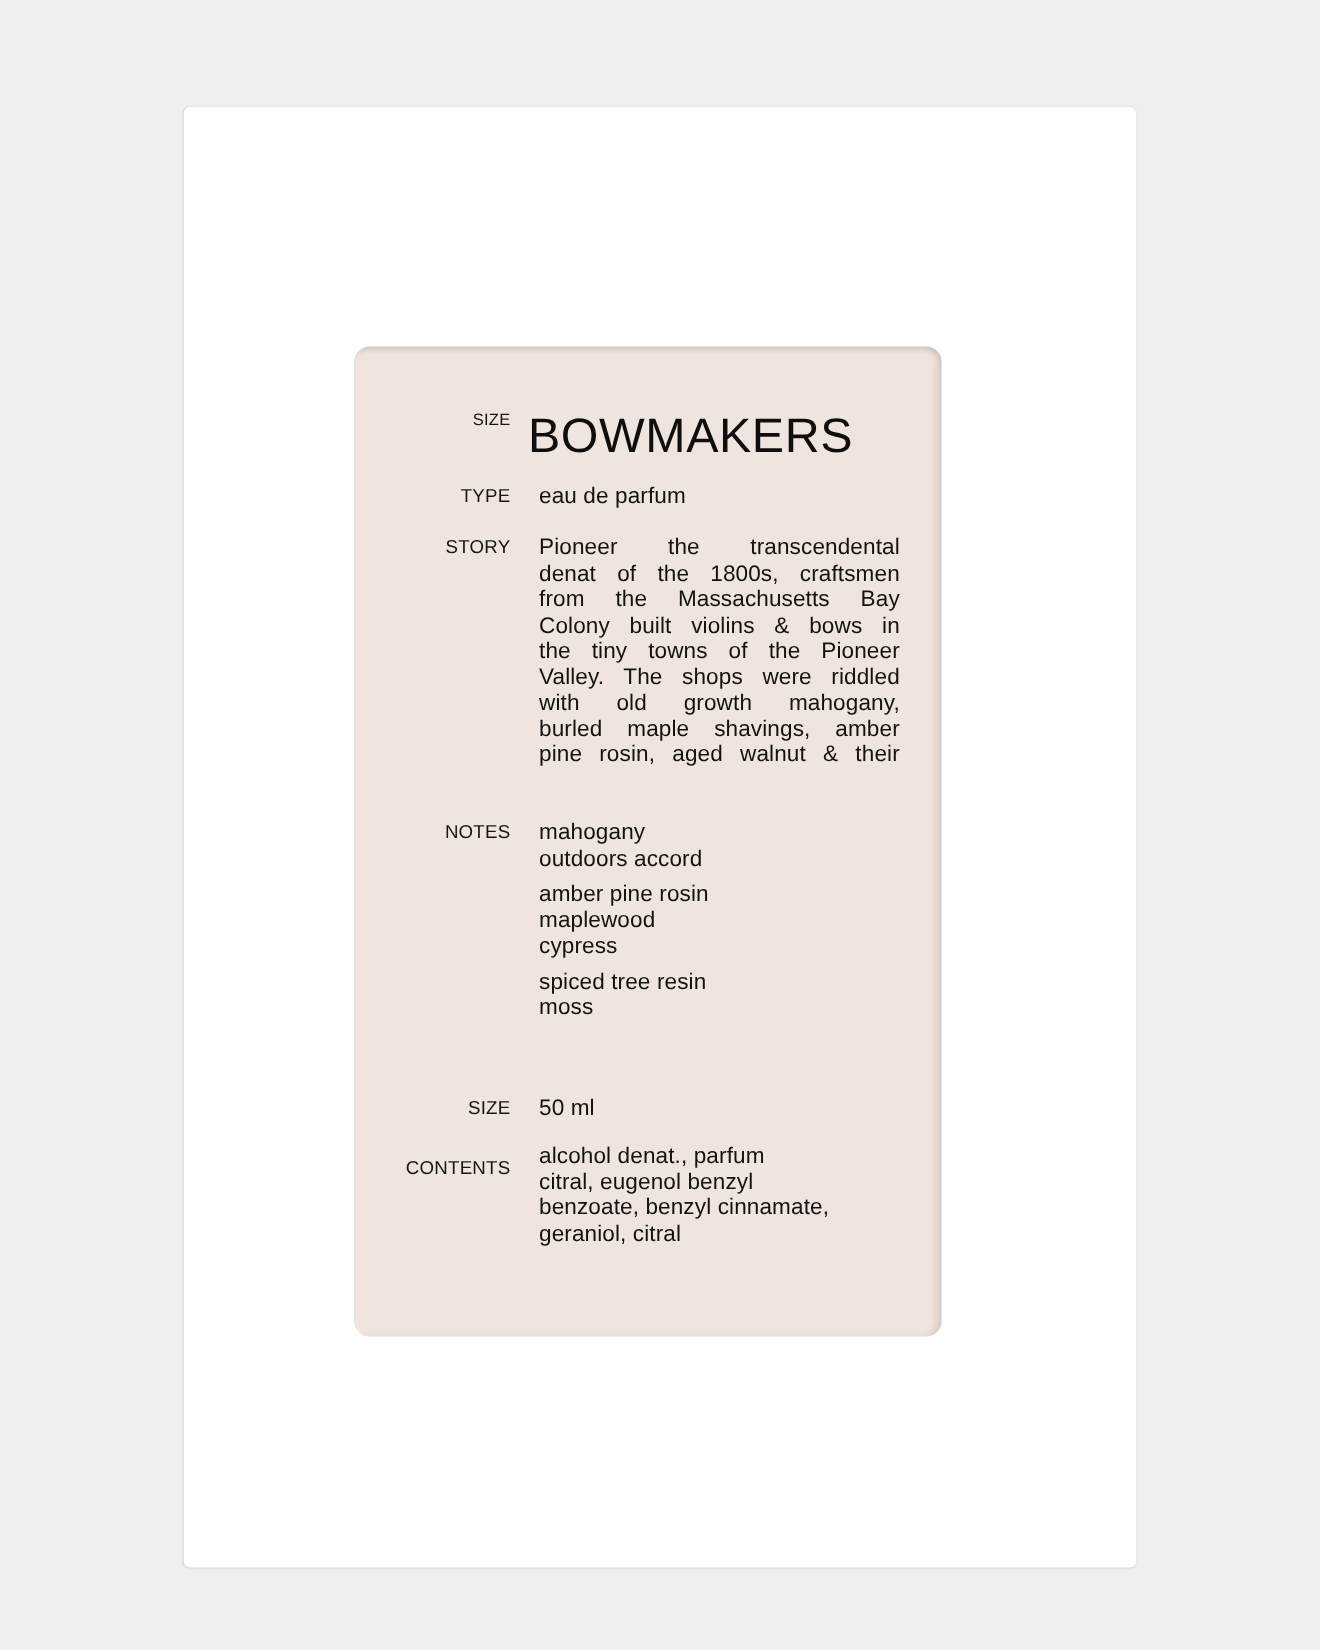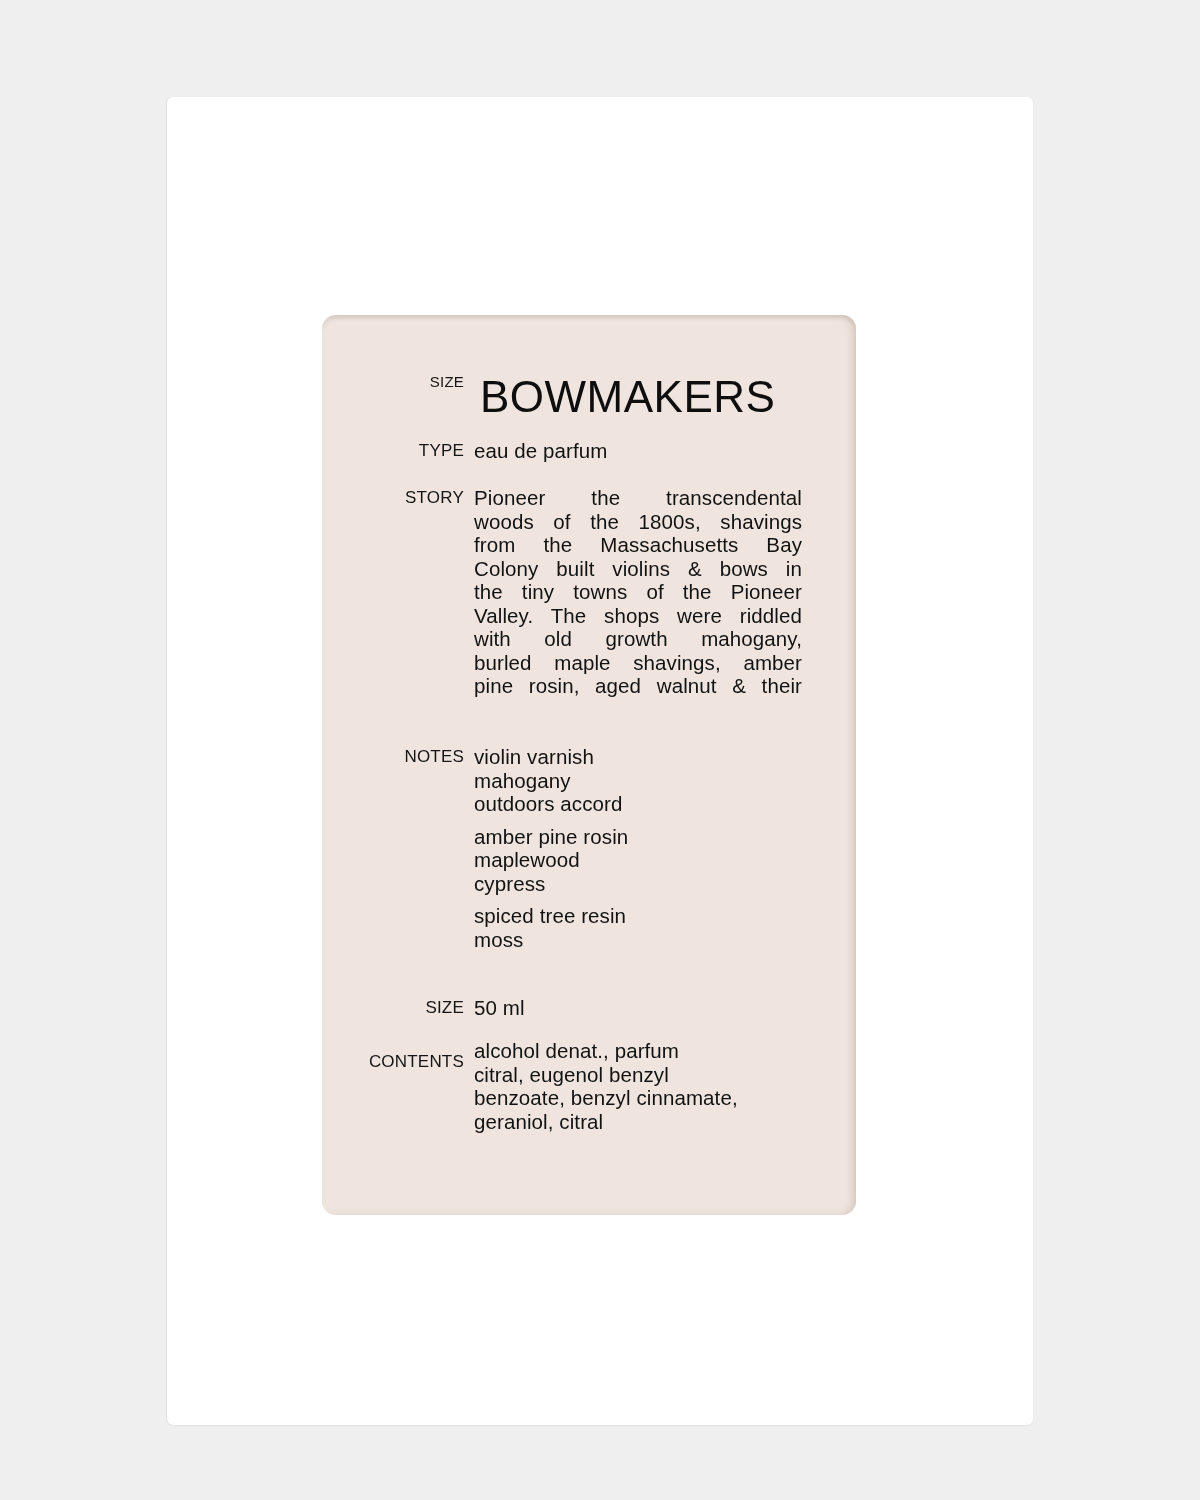--- a/index.html
+++ b/index.html
@@ -50,21 +50,21 @@
       font-size: 17px;
       color: #151515;
       letter-spacing: 0.2px;
       white-space: nowrap;
     }
     .key.small {
       font-size: 15px;
     }
     .val {
       position: absolute;
-      left: 152px; 
+      left: 168px; 
       width: 328px;
       font-size: 20.5px;
       line-height: 23.5px;
       color: #121212;
       letter-spacing: 0.1px;
     }
     .title-val {
       position: absolute;
       left: 158px;
       font-size: 44px;
@@ -106,36 +106,35 @@
 
   <div class="row" style="top:124px;">
     <span class="key" style="top:2px;">TYPE</span>
     <span class="val">eau de parfum</span>
   </div>
 
   <div class="row" style="top:171px;">
     <span class="key" style="top:2px;">STORY</span>
     <div class="val">
       <span class="story-line">Pioneer the transcendental</span>
-      <span class="story-line">woods of the 1800s, shavings</span>
+      <span class="story-line">denat of the 1800s, craftsmen</span>
       <span class="story-line">from the Massachusetts Bay</span>
       <span class="story-line">Colony built violins &amp; bows in</span>
       <span class="story-line">the tiny towns of the Pioneer</span>
       <span class="story-line">Valley. The shops were riddled</span>
       <span class="story-line">with old growth mahogany,</span>
       <span class="story-line">burled maple shavings, amber</span>
       <span class="story-line">pine rosin, aged walnut &amp; their</span>
     </div>
   </div>
 
   <div class="row" style="top:430px;">
     <span class="key" style="top:2px;">NOTES</span>
     <div class="val">
       <div class="note-group">
-        <span class="note-line">violin varnish</span>
         <span class="note-line">mahogany</span>
         <span class="note-line">outdoors accord</span>
       </div>
       <div class="note-group">
         <span class="note-line">amber pine rosin</span>
         <span class="note-line">maplewood</span>
         <span class="note-line">cypress</span>
       </div>
       <div class="note-group">
         <span class="note-line">spiced tree resin</span>

